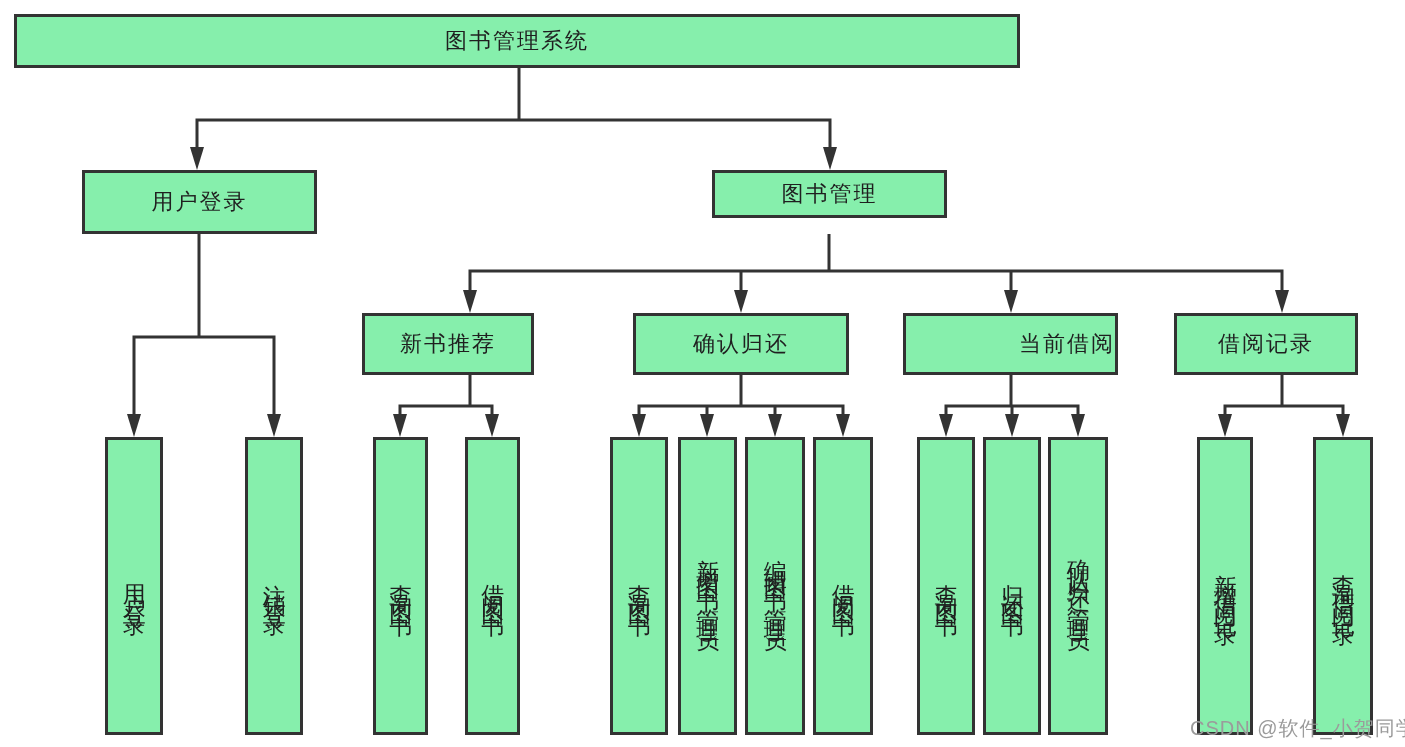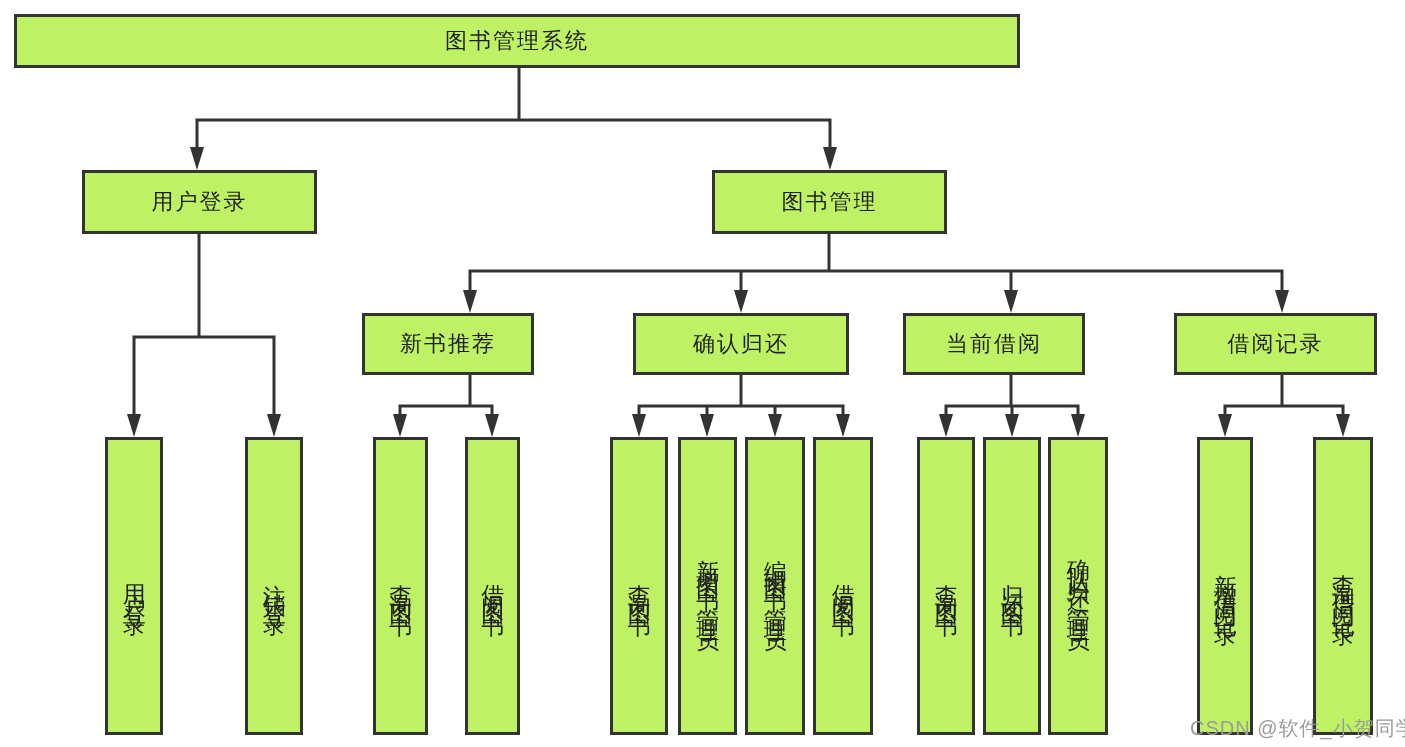--- a/index.html
+++ b/index.html
@@ -8,21 +8,21 @@
     font-family: "Liberation Sans", "DejaVu Sans", sans-serif;
     width: 1405px; height: 747px; overflow: hidden;
   }
   .canvas {
     position: relative; width: 1405px; height: 747px; background: #ffffff;
   }
   svg.connectors { position: absolute; left: 0; top: 0; width: 1405px; height: 747px; }
   .box {
     position: absolute;
     border: 3px solid #333333;
-    background: #bef264;
+    background: #86efac;
     display: flex; align-items: center; justify-content: center;
     color: #1f1f1f;
   }
   .hbox { font-size: 22px; letter-spacing: 2px; white-space: nowrap; }
   .vbox { font-size: 23px; }
   .vtext {
     writing-mode: vertical-rl;
     text-orientation: mixed;
     letter-spacing: 10px;
     line-height: 1.2;
@@ -80,34 +80,34 @@
     </g>
   </svg>
 
   <div class="box hbox" style="left:14px; top:14px; width:1006px; height:54px;">
     <span>图书管理系统</span>
   </div>
 
   <div class="box hbox" style="left:82px; top:170px; width:235px; height:64px;">
     <span>用户登录</span>
   </div>
-  <div class="box hbox" style="left:712px; top:170px; width:235px; height:64px;">
+  <div class="box hbox" style="left:712px; top:170px; width:235px; height:48px;">
     <span>图书管理</span>
   </div>
 
   <div class="box hbox" style="left:362px; top:313px; width:172px; height:62px;">
     <span>新书推荐</span>
   </div>
   <div class="box hbox" style="left:633px; top:313px; width:216px; height:62px;">
     <span>确认归还</span>
   </div>
-  <div class="box hbox" style="left:903px; top:313px; width:182px; height:62px;">
+  <div class="box hbox" style="left:903px; top:313px; width:215px; height:62px;justify-content:flex-end;">
     <span>当前借阅</span>
   </div>
-  <div class="box hbox" style="left:1174px; top:313px; width:203px; height:62px;">
+  <div class="box hbox" style="left:1174px; top:313px; width:184px; height:62px;">
     <span>借阅记录</span>
   </div>
 
   <div class="box vbox" style="left:105px; top:437px; width:58px; height:298px;">
     <span class="vtext">用户登录</span>
   </div>
   <div class="box vbox" style="left:245px; top:437px; width:58px; height:298px;">
     <span class="vtext">注销登录</span>
   </div>
 

